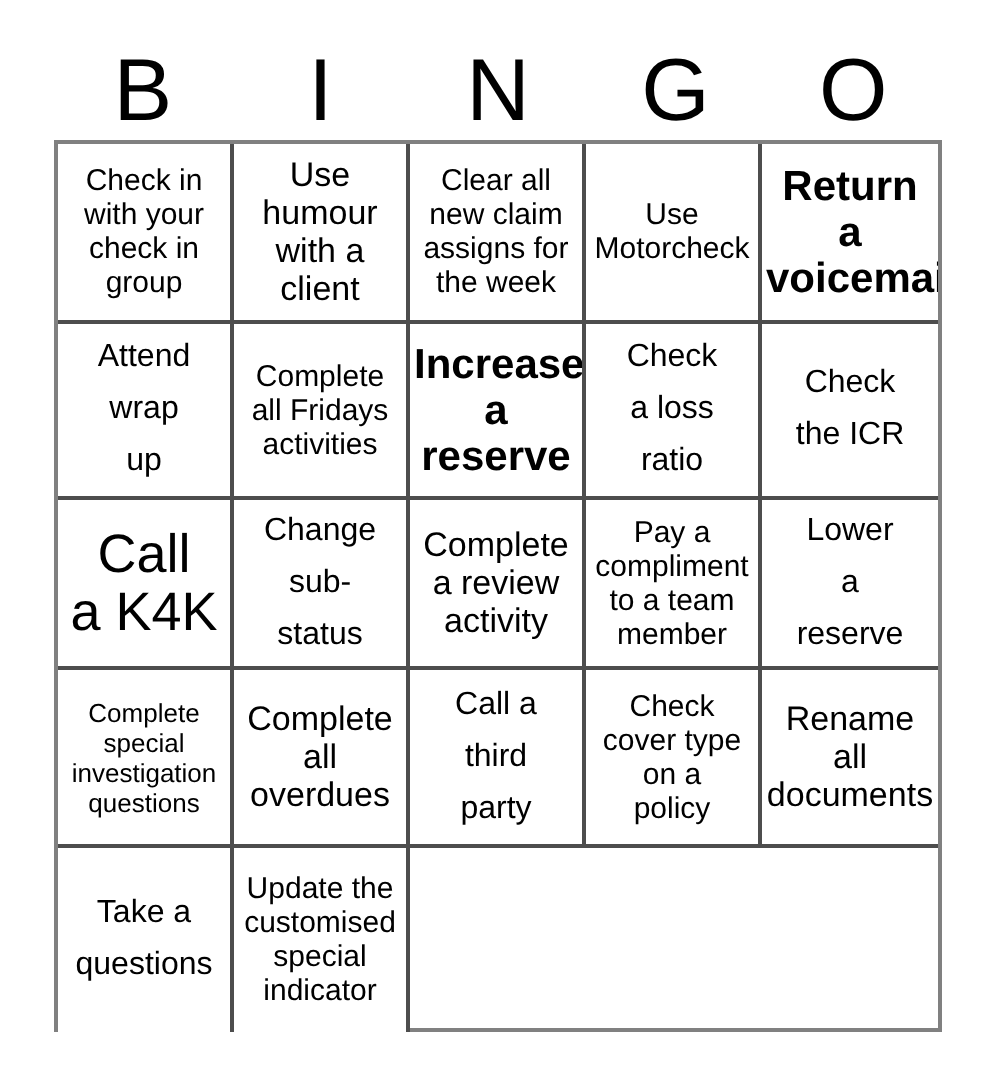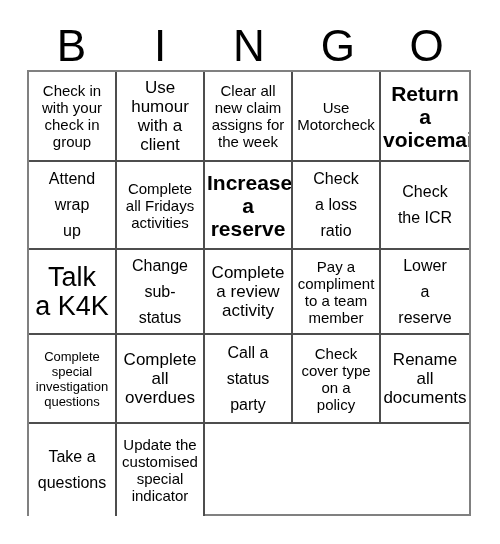--- a/index.html
+++ b/index.html
@@ -152,21 +152,21 @@
       <div class="bingo-cell fs-xl">
         <span class="cell-text">Check
 a loss
 ratio</span>
       </div>
       <div class="bingo-cell fs-xl">
         <span class="cell-text">Check
 the ICR</span>
       </div>
       <div class="bingo-cell fs-xxl">
-        <span class="cell-text">Talk
+        <span class="cell-text">Call
 a K4K</span>
       </div>
       <div class="bingo-cell fs-xl">
         <span class="cell-text">Change
 sub-
 status</span>
       </div>
       <div class="bingo-cell fs-md">
         <span class="cell-text">Complete
 a review
@@ -189,21 +189,21 @@
 investigation
 questions</span>
       </div>
       <div class="bingo-cell fs-md">
         <span class="cell-text">Complete
 all
 overdues</span>
       </div>
       <div class="bingo-cell fs-xl">
         <span class="cell-text">Call a
-status
+third
 party</span>
       </div>
       <div class="bingo-cell fs-sm">
         <span class="cell-text">Check
 cover type
 on a
 policy</span>
       </div>
       <div class="bingo-cell fs-md">
         <span class="cell-text">Rename

